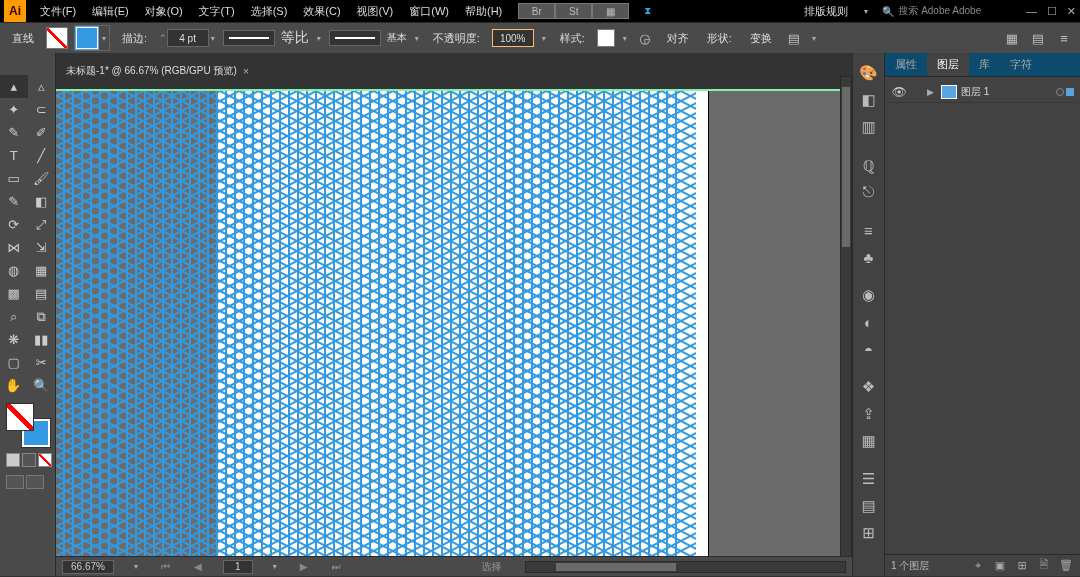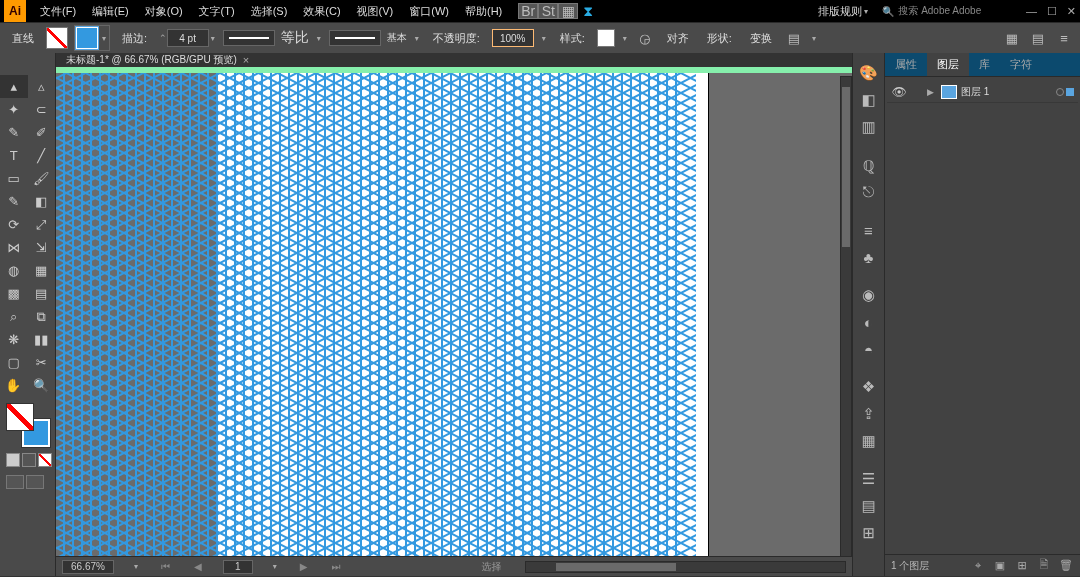--- a/index.html
+++ b/index.html
@@ -2,22 +2,22 @@
 <html><head>
 <meta charset="utf-8">
 <style>
 *{box-sizing:border-box;margin:0;padding:0;font-family:"Microsoft YaHei",Arial,sans-serif;user-select:none}
 body{width:1080px;height:577px;background:#323232;color:#ddd;font-size:11px;overflow:hidden;position:relative}
 .menubar{height:22px;background:#000000;display:flex;align-items:center;padding:0 4px}
 .app-logo{width:22px;height:22px;background:#ff9a00;color:#330000;font-weight:bold;font-size:12px;display:flex;align-items:center;justify-content:center;margin-right:6px}
 .menu-item{padding:0 8px;color:#ddd;font-size:11px;cursor:pointer}
 .menu-spacer{flex:1}
 .menu-right{display:flex;align-items:center;gap:6px}
-.mbtn{width:20px;height:16px;border:1px solid #777;background:#555;font-size:14px;display:flex;align-items:center;justify-content:center;color:#bbb}
-.layout-drop{display:flex;align-items:center;gap:0;color:#ddd;font-size:11px;padding:0 6px}
+.mbtn{width:37px;height:16px;border:1px solid #777;background:#555;font-size:10px;display:flex;align-items:center;justify-content:center;color:#bbb}
+.layout-drop{display:flex;align-items:center;gap:14px;color:#ddd;font-size:11px;padding:0 6px}
 .search-box{display:flex;align-items:center;gap:4px;color:#888;font-size:10px;width:130px}
 .win-btns{display:flex;gap:10px;margin-left:8px;color:#aaa}
 
 .controlbar{height:31px;background:#4a4a4a;border-top:1px solid #2a2a2a;display:flex;align-items:center;padding:0 6px;gap:6px}
 .ctrl-label{color:#ddd;font-size:11px;padding:0 6px}
 .swatch{width:22px;height:22px;border:1px solid #777;background:#fff;position:relative}
 .swatch.none::after{content:"";position:absolute;left:0;top:0;right:0;bottom:0;background:linear-gradient(to top right,transparent 45%,red 45%,red 55%,transparent 55%)}
 .swatch.blue{background:#3399e0;border:1px solid #fff;outline:1px solid #5aa5e0}
 .stroke-sel{display:flex;align-items:center;gap:2px;border:1px solid #666;padding:1px}
 .num-field{width:42px;height:18px;background:#333;border:1px solid #666;color:#ddd;font-size:10px;text-align:center;display:flex;align-items:center;justify-content:center}
@@ -39,21 +39,21 @@
 .tf-front::after{content:"";position:absolute;left:0;top:0;right:0;bottom:0;background:linear-gradient(to top right,transparent 44%,red 44%,red 56%,transparent 56%)}
 .tool-modes{display:flex;gap:2px;margin:6px 0 0 6px}
 .tm{width:14px;height:14px;border:1px solid #888;background:#555}
 .tm.on{background:#ccc}
 .tm.none{background:#fff;position:relative}
 .tm.none::after{content:"";position:absolute;inset:0;background:linear-gradient(to top right,transparent 43%,red 43%,red 57%,transparent 57%)}
 .tool-screen{margin:8px 0 0 6px;display:flex;gap:2px}
 .ts{width:18px;height:14px;border:1px solid #777;background:#555}
 
 .doc-area{flex:1;display:flex;flex-direction:column;background:#4a4a4a}
-.doc-tab{height:20px;background:#333;display:flex;align-items:flex-end;border-bottom:6px solid #86efac}
+.doc-tab{height:38px;background:#333;display:flex;align-items:flex-end;border-bottom:2px solid #86efac}
 .tab{padding:0 10px;height:100%;display:flex;align-items:center;gap:6px;color:#ddd;font-size:10px;background:#333}
 .tab-close{color:#aaa;font-size:11px}
 .canvas-wrap{flex:1;position:relative;background:#6b6b6b;overflow:hidden}
 .artboard{position:absolute;left:162px;top:0;width:490px;height:498px;background:#fff;box-shadow:0 0 0 1px #000}
 .pattern-svg{position:absolute;left:-120px;top:0;width:760px;height:498px}
 .statusbar{height:20px;background:#4a4a4a;border-top:1px solid #2a2a2a;display:flex;align-items:center;padding:0 6px;gap:18px;font-size:10px;color:#ccc}
 .zoom-field{width:52px;height:14px;background:#333;border:1px solid #666;display:flex;align-items:center;justify-content:center}
 .nav-btn{color:#888;padding:0 3px}
 .scroll-h{flex:1;height:12px;background:#3a3a3a;border:1px solid #2a2a2a;margin-left:6px;position:relative}
 .scroll-h .thumb{position:absolute;left:30px;top:1px;width:120px;height:8px;background:#6a6a6a}

